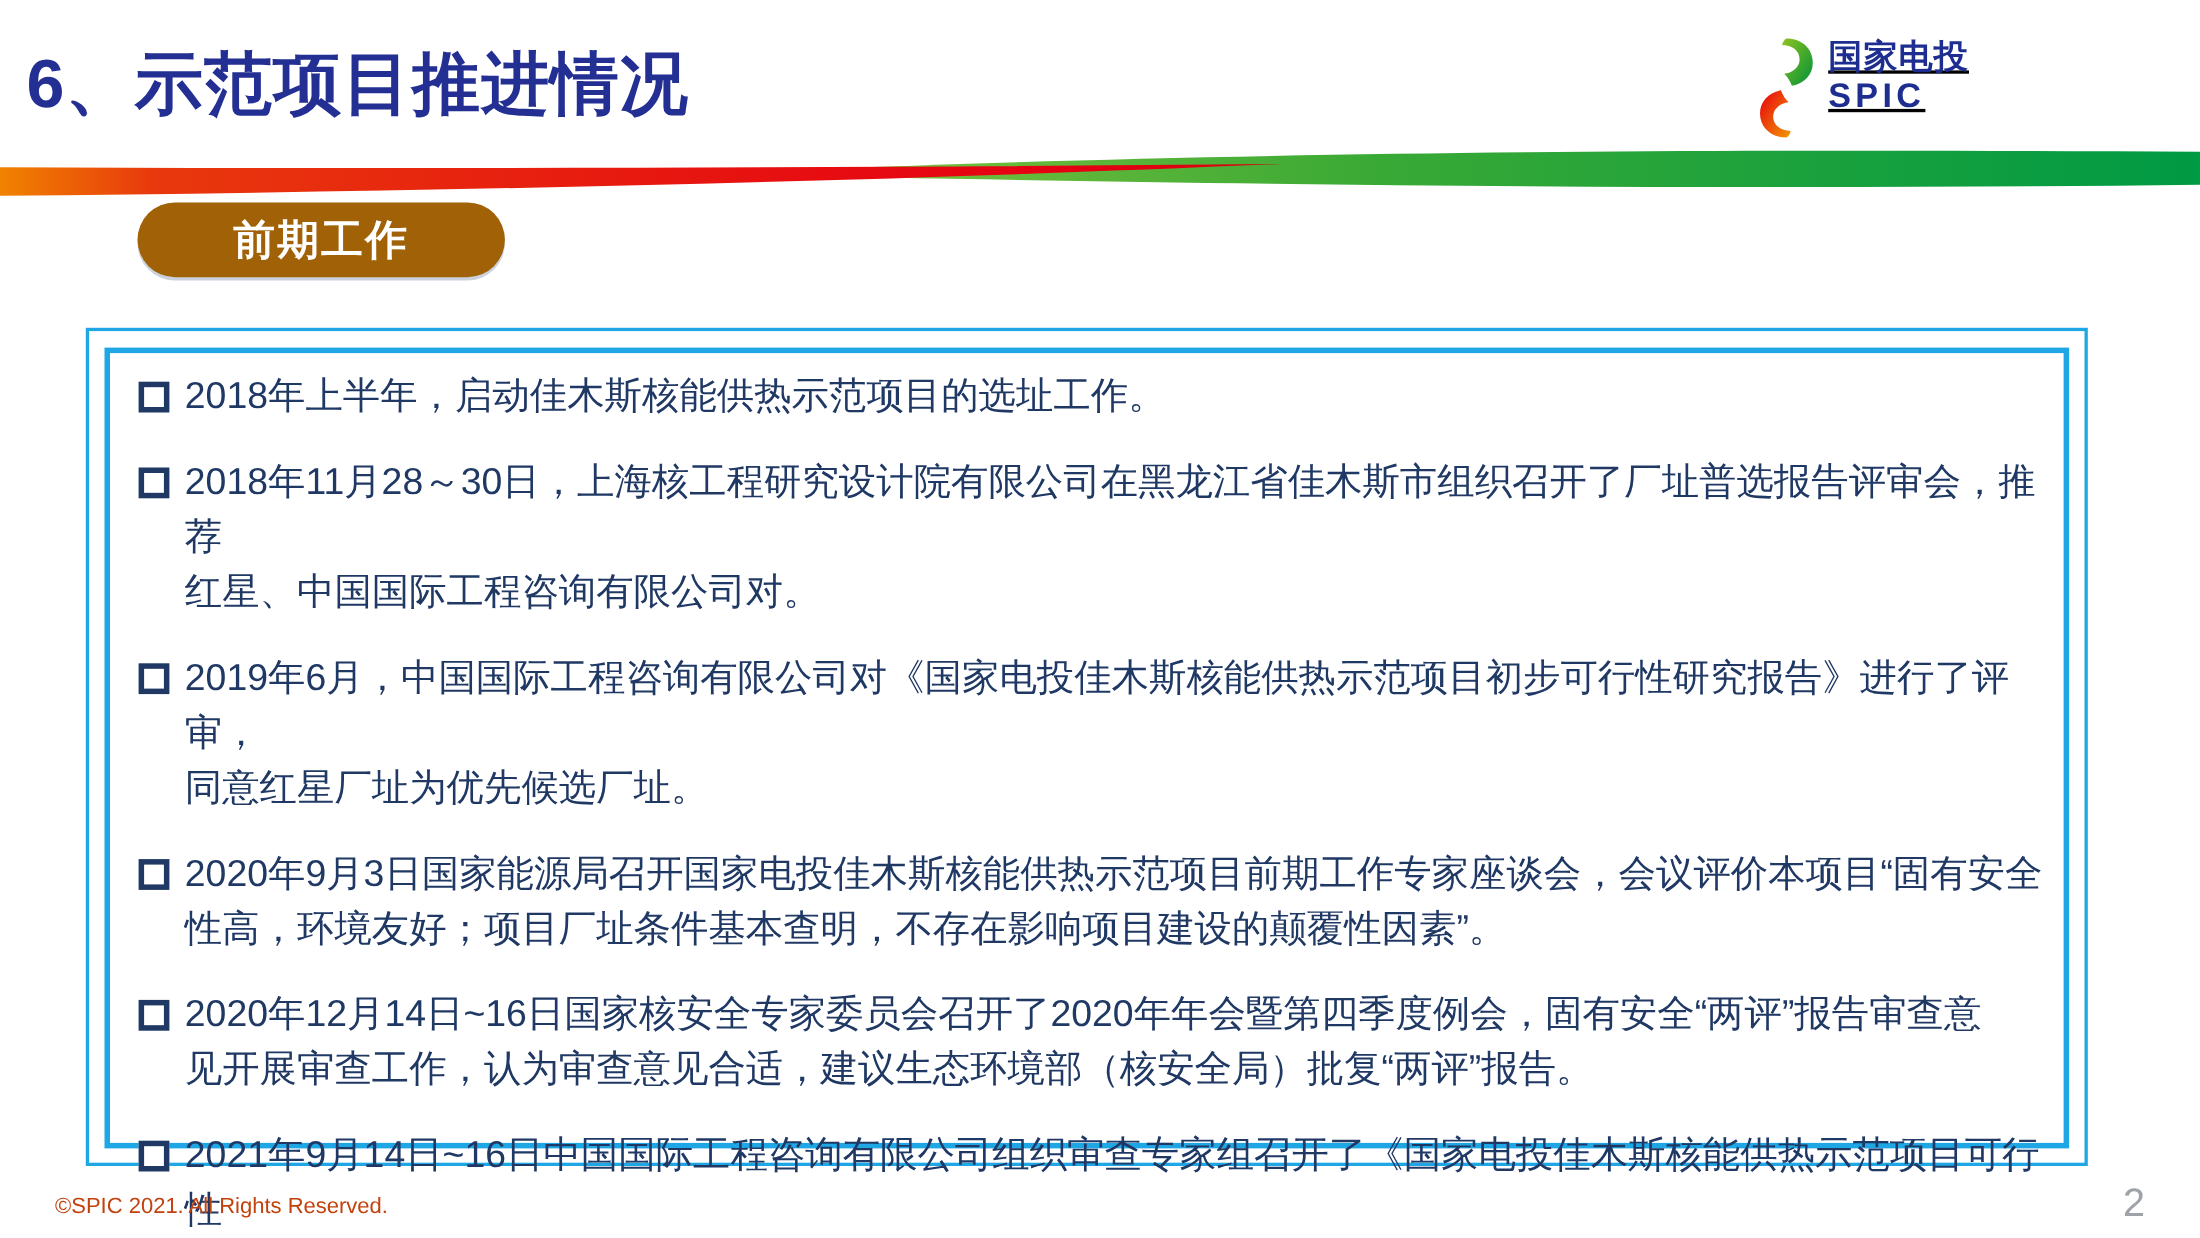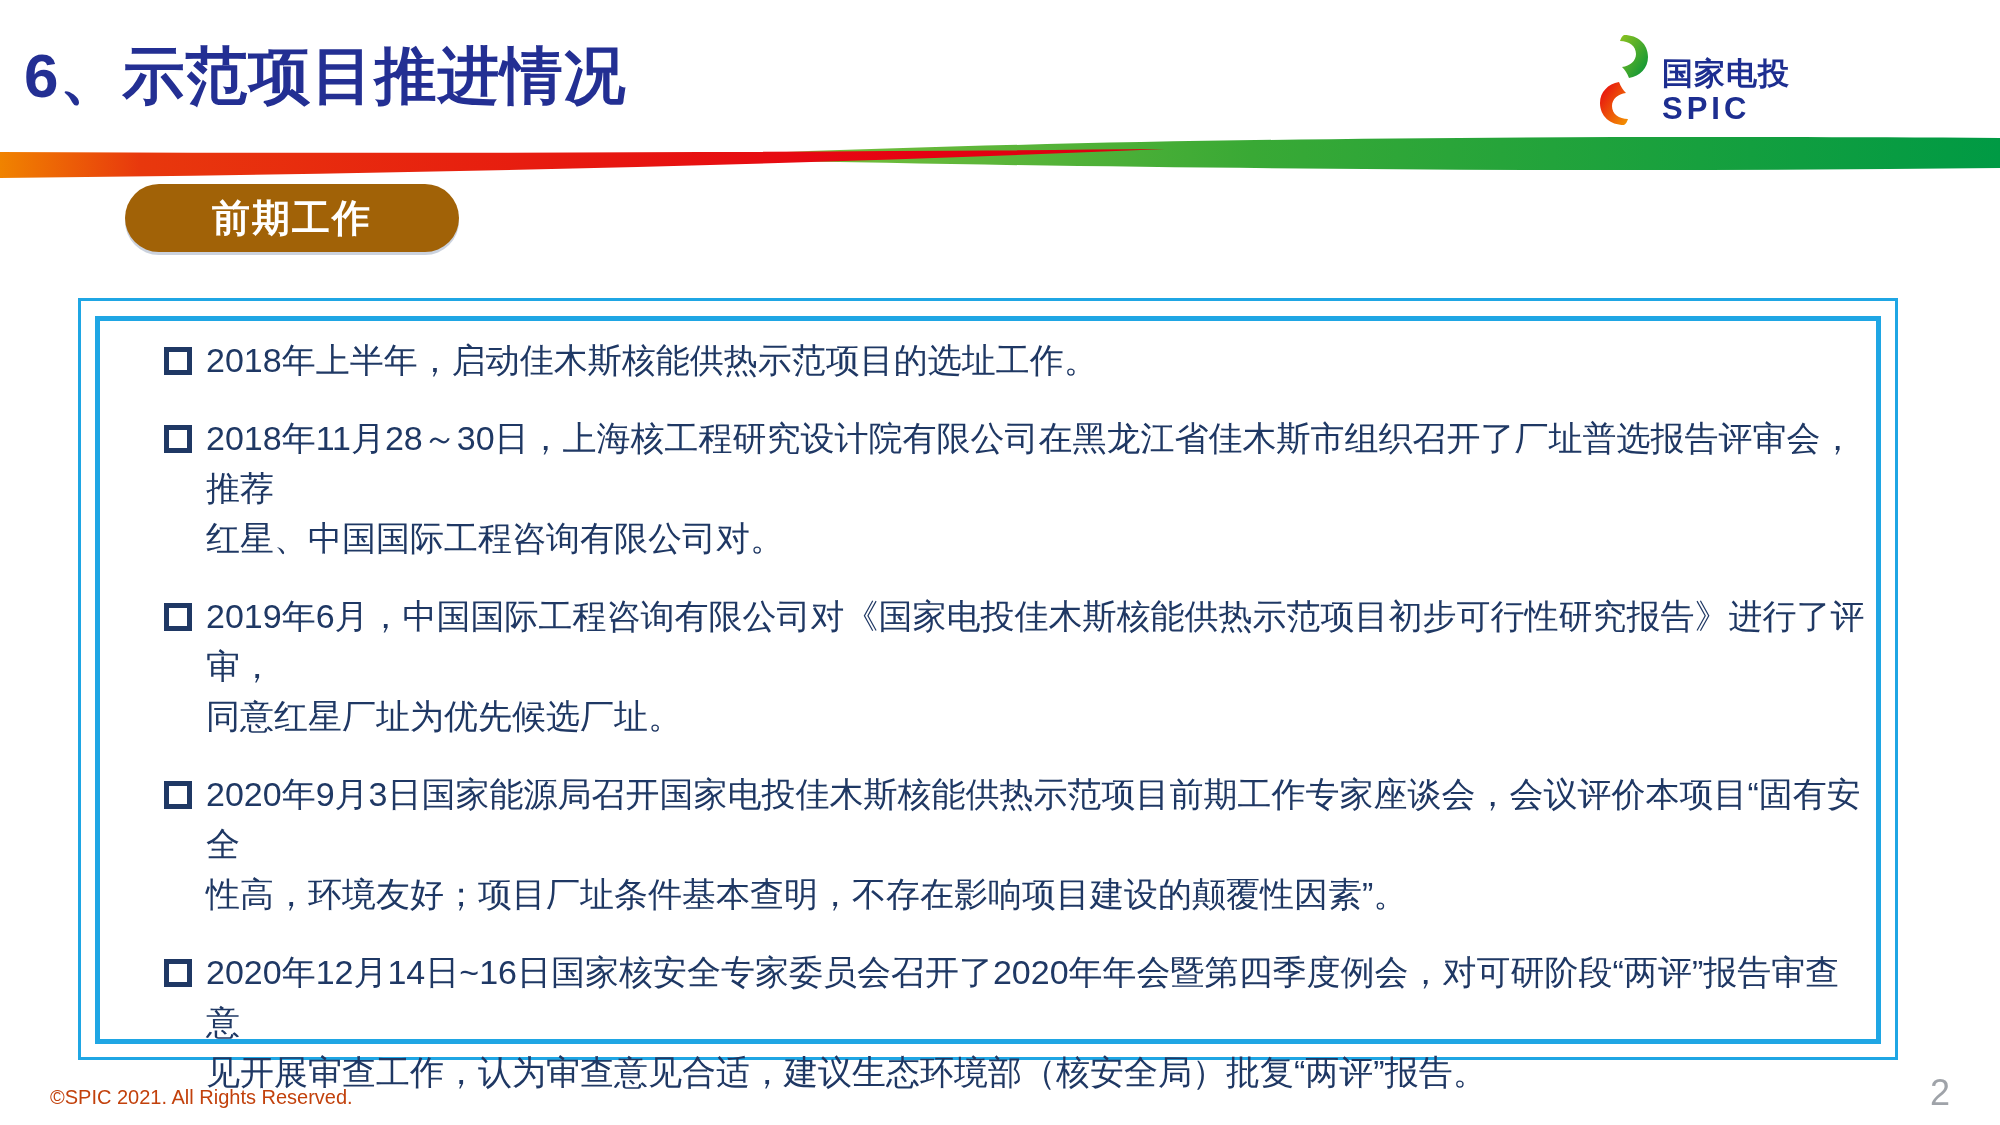--- a/index.html
+++ b/index.html
@@ -9,21 +9,21 @@
     font-family:"Liberation Sans","DejaVu Sans",sans-serif;
   }
   .slide{position:absolute;inset:0;}
 
   
   .title{
     position:absolute;left:24px;top:34px;margin:0;
     font-size:62px;font-weight:bold;color:#232F93;letter-spacing:1px;
     white-space:nowrap;
   }
-  .logo{position:absolute;left:1598px;top:34px;display:flex;align-items:flex-end;gap:12px;}
+  .logo{position:absolute;left:1598px;top:34px;display:flex;align-items:flex-start;gap:12px;text-decoration:underline;}
   .logo-mark{width:52px;height:92px;flex:0 0 auto;}
   .logo-text{display:flex;flex-direction:column;justify-content:center;color:#1D2E90;font-weight:bold;}
   .logo-cn{font-size:31px;letter-spacing:1px;line-height:1.15;}
   .logo-en{font-size:31px;letter-spacing:4px;line-height:1.1;}
 
   
   .swoosh{position:absolute;left:0;top:128px;width:2000px;height:62px;display:block;}
 
   
   .badge{
@@ -35,21 +35,21 @@
   }
 
   
   .outer-box{
     position:absolute;left:78px;top:298px;width:1820px;height:762px;
     border:3px solid #1FA6E4;box-sizing:border-box;background:#ffffff;
   }
   .inner-box{
     position:absolute;left:14px;top:15px;right:14px;bottom:13px;
     border:5px solid #1FA6E4;box-sizing:border-box;
-    padding:14px 6px 0 64px;
+    padding:14px 6px 0 26px;
   }
   ul.bullets{list-style:none;margin:0;padding:0;}
   ul.bullets li{
     display:flex;align-items:flex-start;
     margin:0 0 28px 0;
     color:#1F3864;font-size:34px;line-height:50px;
   }
   .sq{
     flex:0 0 auto;width:18px;height:18px;
     border:5px solid #1F3864;margin:12px 14px 0 0;
@@ -126,21 +126,21 @@
           <span class="bullet-text">2019年6月，中国国际工程咨询有限公司对《国家电投佳木斯核能供热示范项目初步可行性研究报告》进行了评审，
 同意红星厂址为优先候选厂址。</span>
         </li>
         <li>
           <span class="sq"></span>
           <span class="bullet-text">2020年9月3日国家能源局召开国家电投佳木斯核能供热示范项目前期工作专家座谈会，会议评价本项目“固有安全
 性高，环境友好；项目厂址条件基本查明，不存在影响项目建设的颠覆性因素”。</span>
         </li>
         <li>
           <span class="sq"></span>
-          <span class="bullet-text">2020年12月14日~16日国家核安全专家委员会召开了2020年年会暨第四季度例会，对可研阶段“两评”报告审查意
+          <span class="bullet-text">2020年12月14日~16日国家核安全专家委员会召开了2020年年会暨第四季度例会，固有安全“两评”报告审查意
 见开展审查工作，认为审查意见合适，建议生态环境部（核安全局）批复“两评”报告。</span>
         </li>
         <li>
           <span class="sq"></span>
           <span class="bullet-text">2021年9月14日~16日中国国际工程咨询有限公司组织审查专家组召开了《国家电投佳木斯核能供热示范项目可行性
 研究报告》审查会，并完成了收口问题答复。</span>
         </li>
       </ul>
     </div>
   </div>

